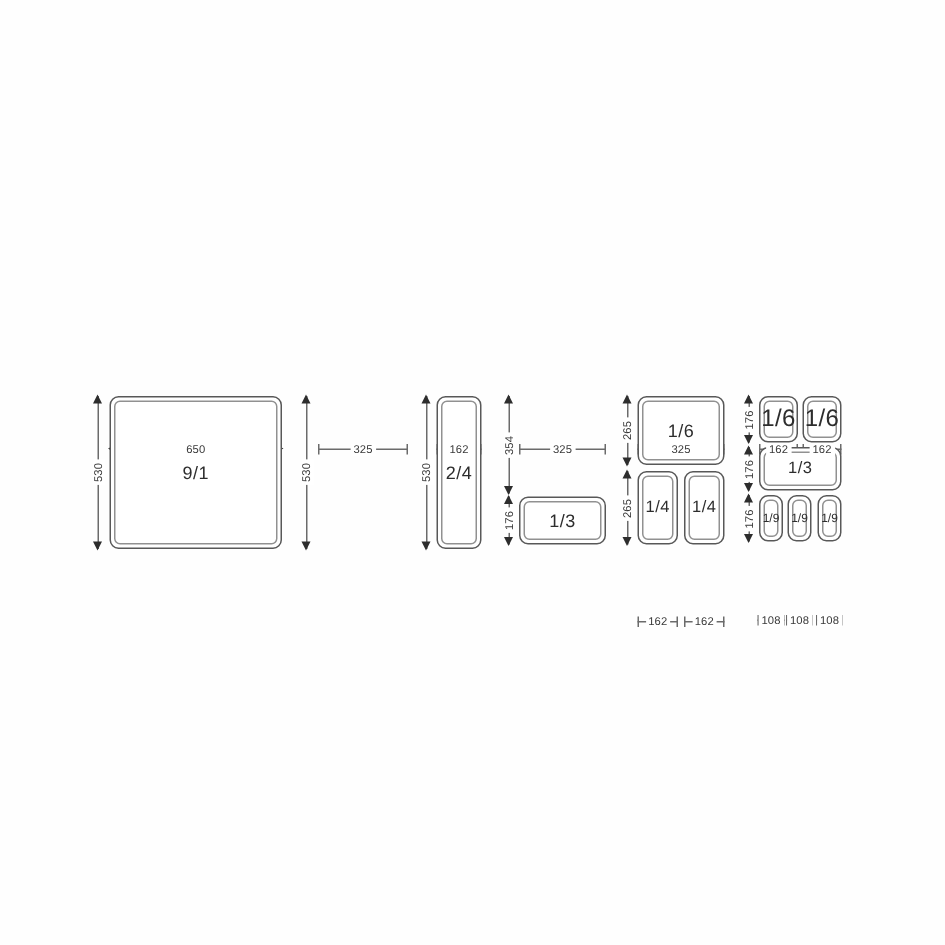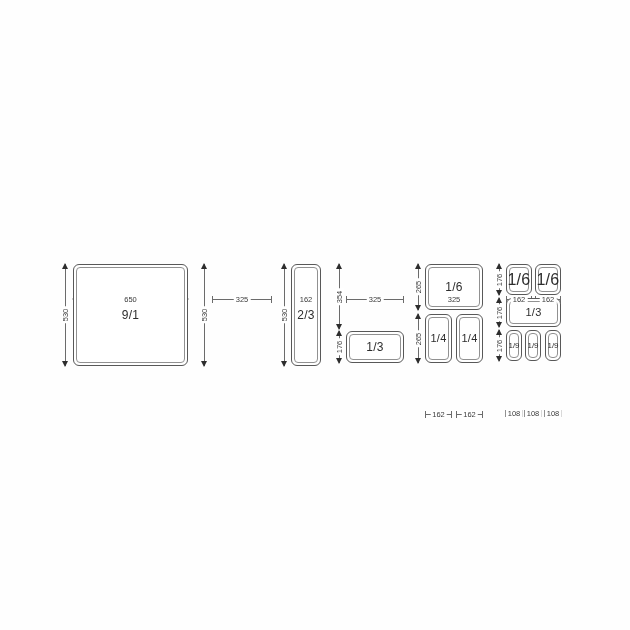--- a/index.html
+++ b/index.html
@@ -94,21 +94,21 @@
     <span class="tick r"></span>
     <span class="lbl">162</span>
   </div>
   <div class="vdim" style="left:280px;top:264px;height:102px;">
     <span class="line"></span>
     <span class="ar t"></span>
     <span class="ar b"></span>
     <span class="lbl">530</span>
   </div>
   <div class="pan" style="left:291px;top:264px;width:30px;height:102px;">
-    <span class="plbl">2/3</span>
+    <span class="plbl">2/4</span>
   </div>
 
   <div class="hdim" style="left:346px;top:251px;width:58px;">
     <span class="line"></span>
     <span class="tick l"></span>
     <span class="tick r"></span>
     <span class="lbl">325</span>
   </div>
   <div class="vdim" style="left:335px;top:264px;height:65px;">
     <span class="line"></span>

